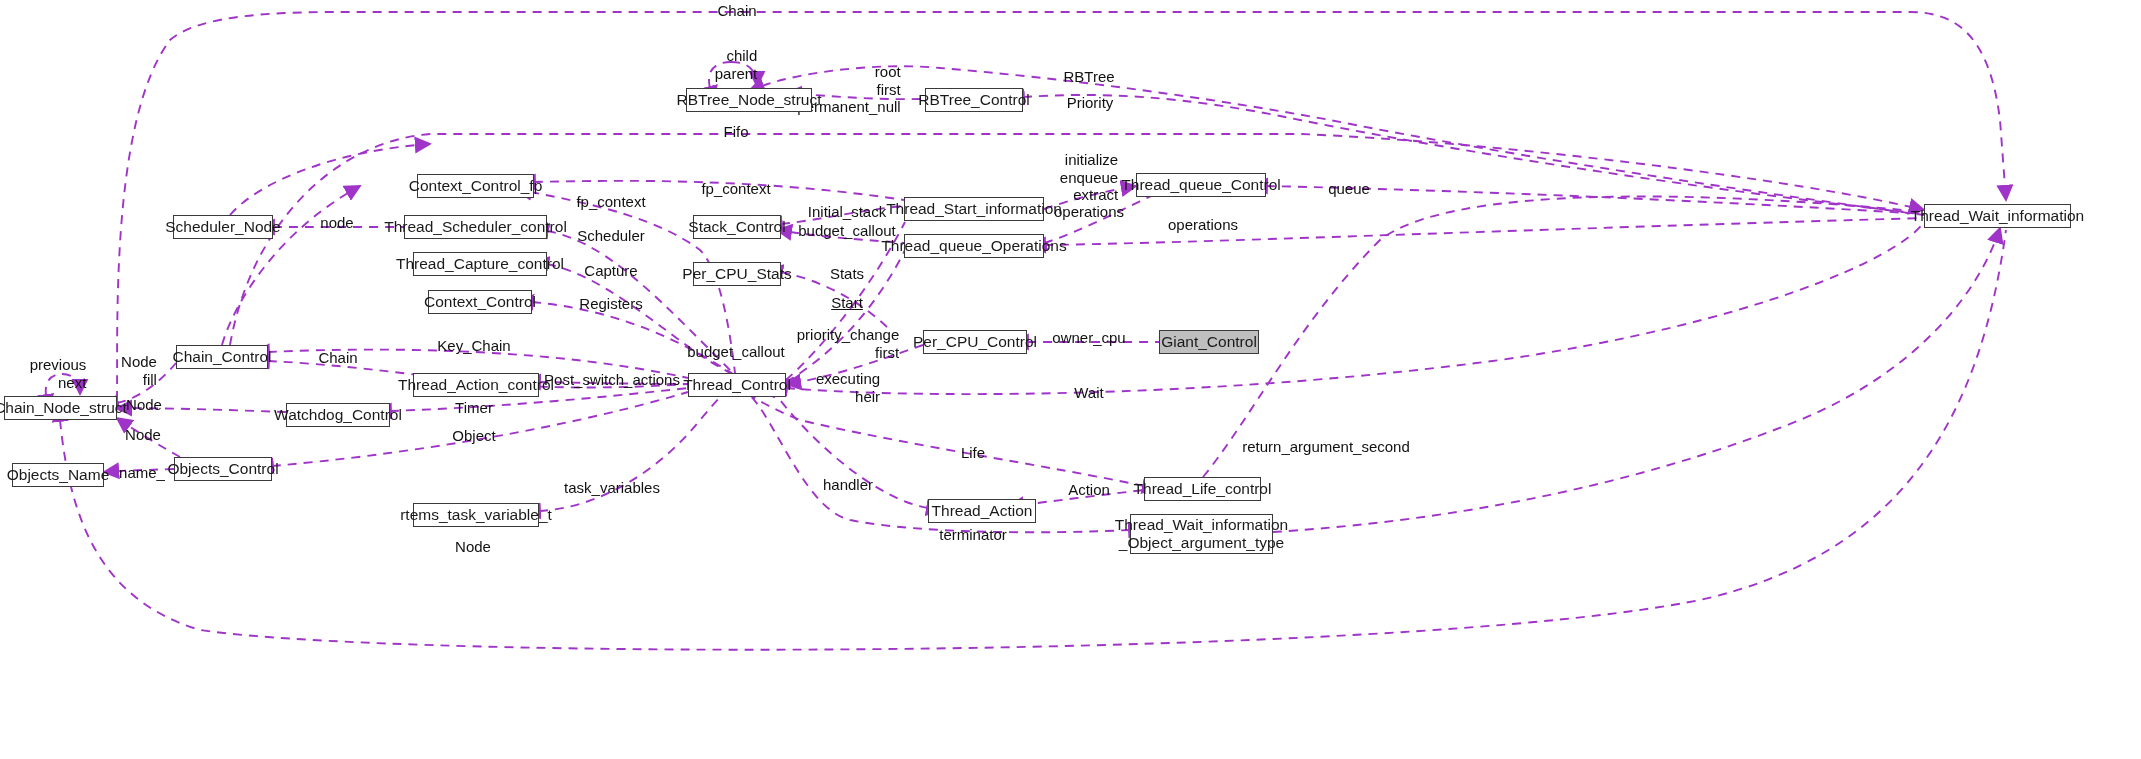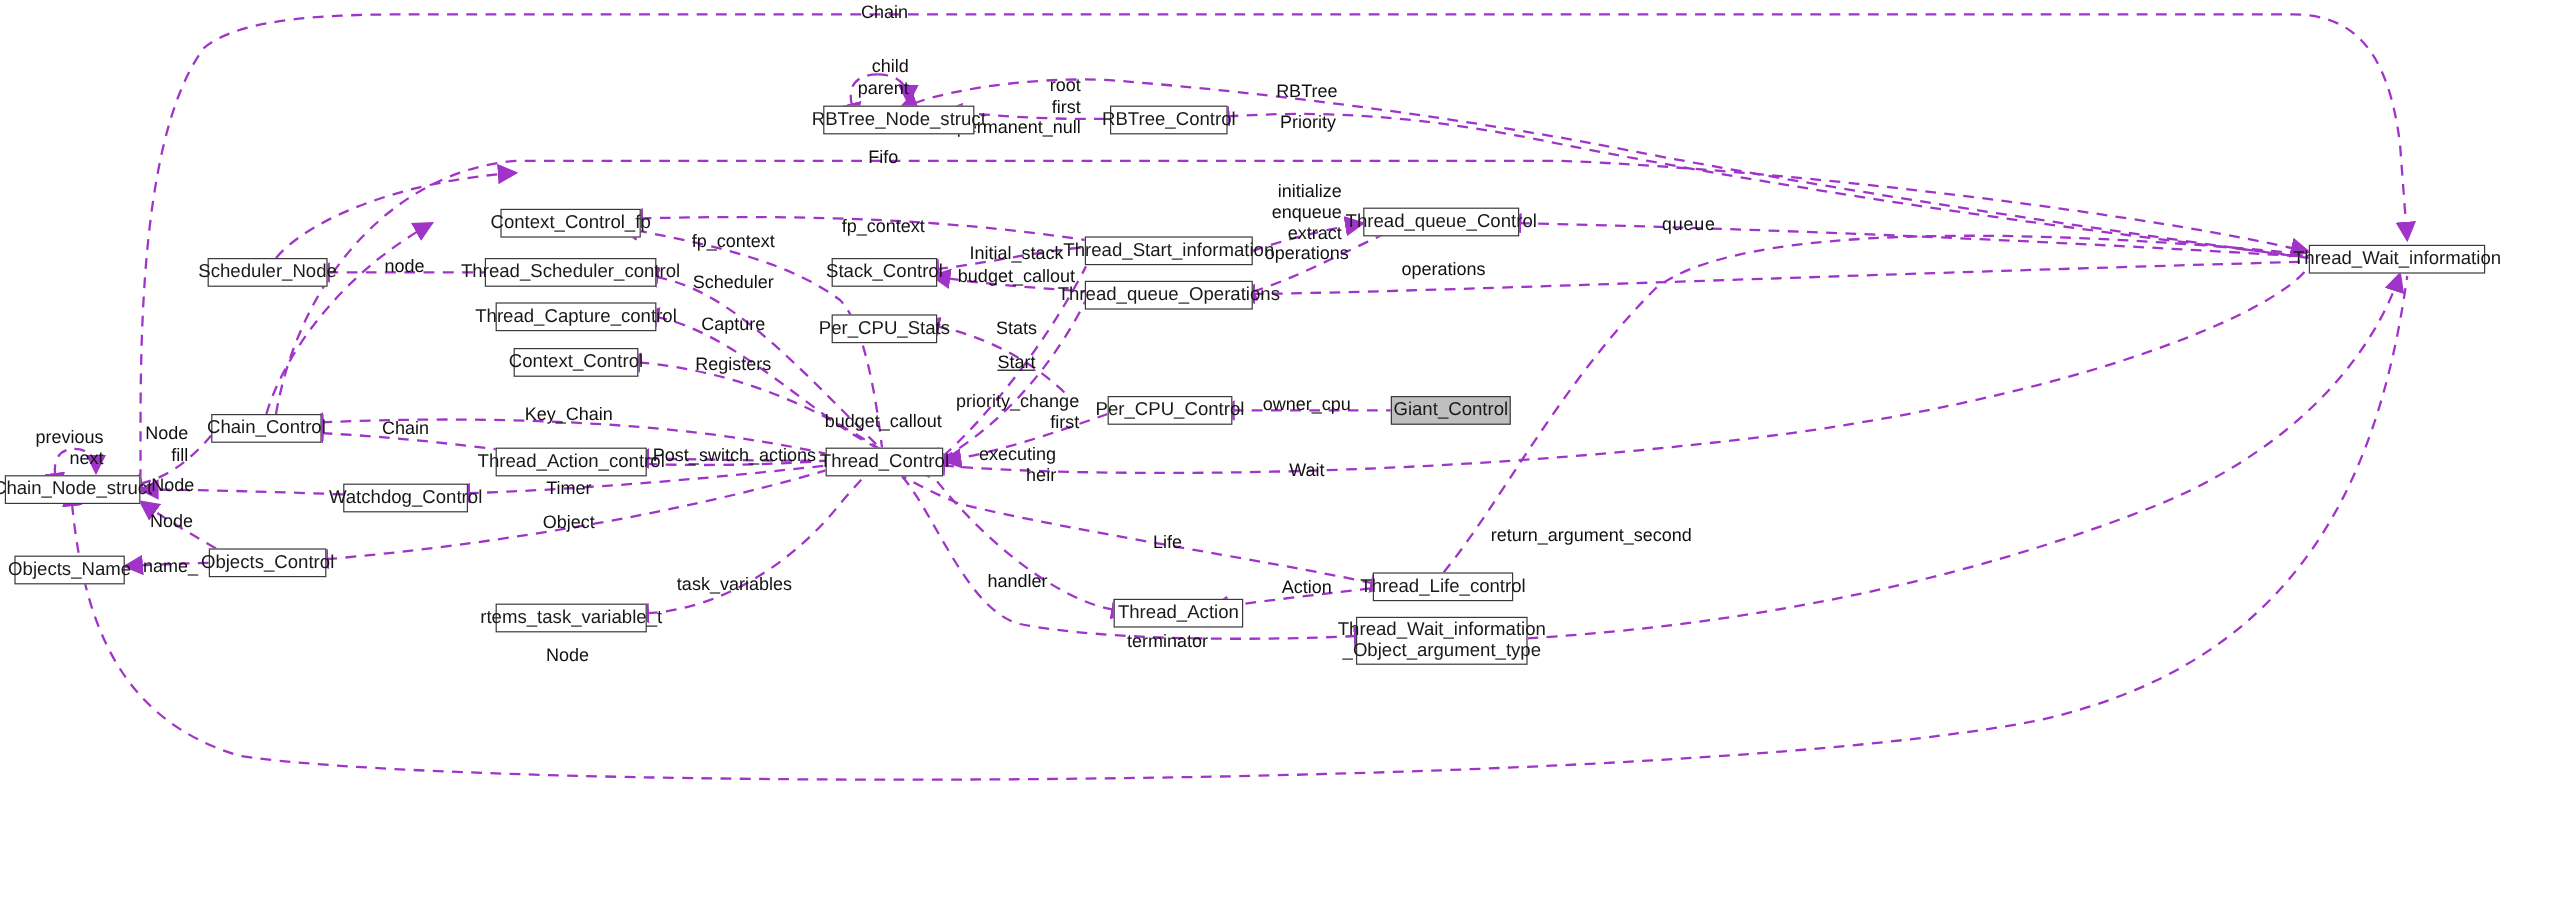--- a/index.html
+++ b/index.html
@@ -123,21 +123,21 @@
       <div class="edge-label" style="left: 849px; top: 63px;">root
 first
 permanent_null</div>
       <div class="edge-label" style="left: 1089px; top: 68px;">RBTree</div>
       <div class="edge-label" style="left: 1090px; top: 94px;">Priority</div>
       <div class="edge-label" style="left: 736px; top: 123px;">Fifo</div>
       <div class="edge-label" style="left: 1089px; top: 151px;">initialize
 enqueue
 extract</div>
       <div class="edge-label" style="left: 736px; top: 180px;">fp_context</div>
-      <div class="edge-label" style="left: 1407px; top: 180px; font-family: Liberation Mono, monospace;">queue</div>
+      <div class="edge-label" style="left: 1349px; top: 180px;">queue</div>
       <div class="edge-label" style="left: 611px; top: 193px;">fp_context</div>
       <div class="edge-label" style="left: 847px; top: 203px;">Initial_stack</div>
       <div class="edge-label" style="left: 1089px; top: 203px;">operations</div>
       <div class="edge-label" style="left: 337px; top: 214px;">node</div>
       <div class="edge-label" style="left: 1203px; top: 216px;">operations</div>
       <div class="edge-label" style="left: 611px; top: 227px;">Scheduler</div>
       <div class="edge-label" style="left: 847px; top: 222px;">budget_callout</div>
       <div class="edge-label" style="left: 611px; top: 262px;">Capture</div>
       <div class="edge-label" style="left: 847px; top: 265px;">Stats</div>
       <div class="edge-label" style="left: 611px; top: 295px;">Registers</div>

